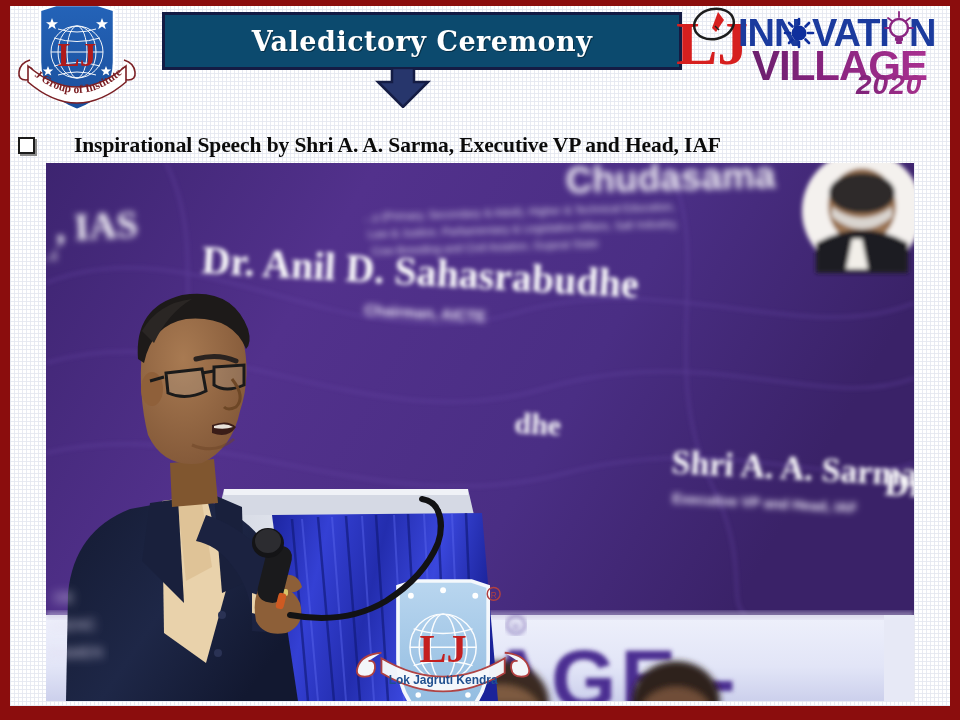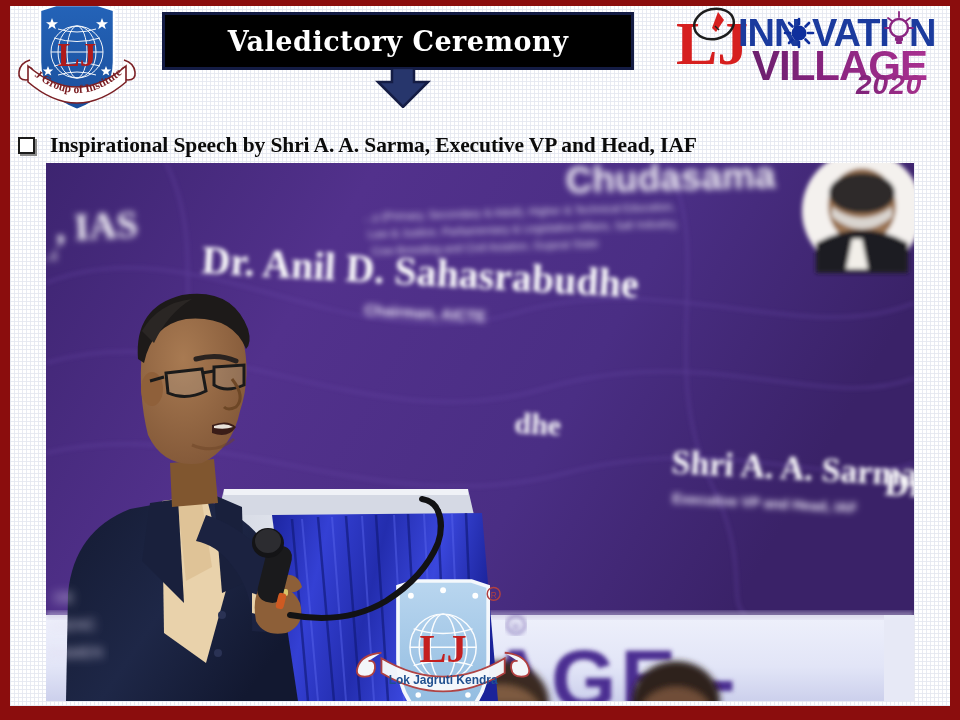--- a/index.html
+++ b/index.html
@@ -50,22 +50,22 @@
     position: absolute;
     left: 16px; top: 4px;
     width: 122px; height: 112px;
     z-index: 10;
   }
 
   
   .title-banner {
     position: absolute;
     left: 162px; top: 12px;
-    width: 472px; height: 58px;
-    background: #000000;
+    width: 520px; height: 58px;
+    background: #0c4a6e;
     border: 3px solid #141c44;
     box-sizing: border-box;
     display: flex;
     align-items: center;
     justify-content: center;
     z-index: 12;
   }
   .title-banner-text {
     color: #ffffff;
     font-size: 27px;
@@ -91,20 +91,21 @@
   }
 
   
   .bullet-row {
     position: absolute;
     left: 18px; top: 130px;
     width: 910px; height: 30px;
     display: flex;
     align-items: center;
     z-index: 12;
+    gap: 24px;
   }
   .bullet-marker {
     width: 17px; height: 17px;
     border: 2px solid #1b1b1b;
     background: #ffffff;
     box-shadow: 2px 2px 0 #8a8a8a;
     flex: 0 0 auto;
     margin-right: 15px;
     box-sizing: border-box;
   }

